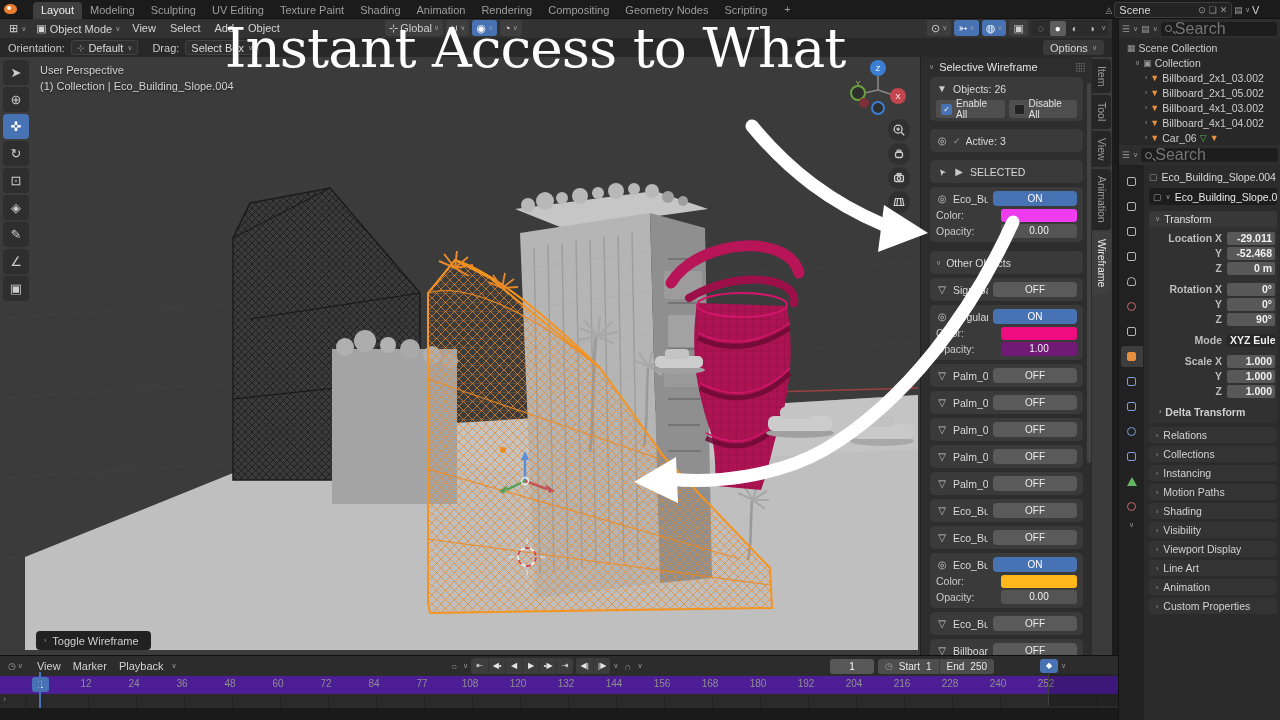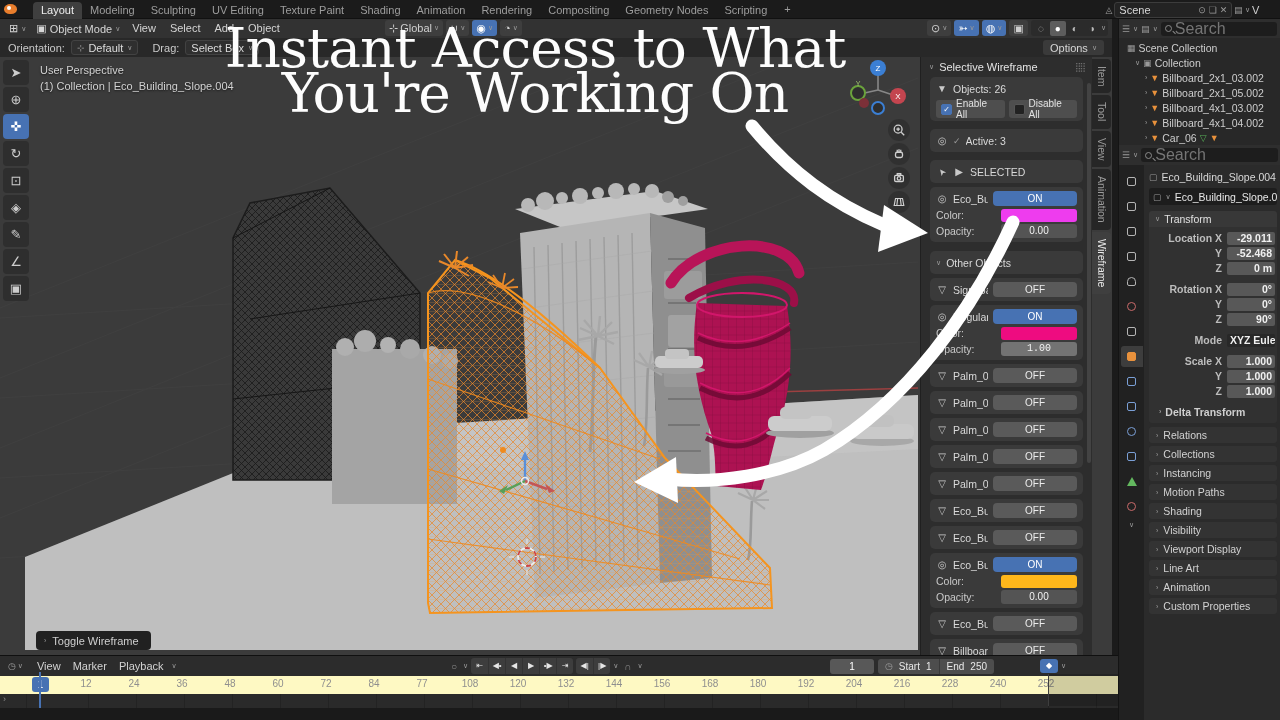--- a/index.html
+++ b/index.html
@@ -77,21 +77,21 @@
   .np-name { flex:1; overflow:hidden; white-space:nowrap; font-size:10.5px; }
   .state-btn { flex:none; width:84px; height:15px; border-radius:4px; background:#5a5a5a; color:#ececec;
     text-align:center; line-height:15px; font-size:10px; }
   .state-btn[data-state="ON"] { background:#4772b3; color:#fff; }
   .np-detail:not([data-show]) { display:none; }
   .dline { display:flex; align-items:center; height:16px; gap:19px; }
   .dlbl { width:46px; color:#c9c9c9; font-size:10.5px; flex:none; }
   .swatch { flex:1; height:13px; border-radius:3px; }
   .op-slider { flex:1; height:14px; border-radius:3px; background:#545454; color:#f2f2f2;
     text-align:center; line-height:14px; font-size:10px; }
-  .op-slider[data-on="on"] { background:#737373;font-family:Liberation Mono, monospace; }
+  .op-slider[data-on="on"] { background:#701a75; }
   .ed-btns { display:flex; gap:4px; margin-top:3px; height:18px; }
   .ed-btn { flex:1; background:#4e4e4e; border-radius:3px; display:flex; align-items:center; gap:4px;
     padding:0 5px; color:#e2e2e2; font-size:10px; }
   .cbx { width:11px; height:11px; border-radius:2px; background:#222; border:1px solid #555;
     color:#fff; font-size:8px; line-height:10px; text-align:center; flex:none; }
   .cbx.checked { background:#4772b3; border-color:#4772b3; }
   .np-scroll { position:absolute; right:1px; top:26px; width:4px; height:380px; background:#555; border-radius:2px; opacity:.55; }
   .sel-cursor-ic { display:inline-block; transform:rotate(-128deg); font-size:9px; }
 
   .np-tabs { position:absolute; left:1092px; top:57px; width:22px; z-index:18; display:flex; flex-direction:column; gap:2px; padding-top:2px; }
@@ -162,21 +162,21 @@
   .rec-btn { color:#8a8a8a; font-size:10px; padding:0 3px; }
   .frame-field { position:absolute; left:830px; width:44px; height:15px; background:#585858; border-radius:3px;
     color:#fff; text-align:center; line-height:15px; font-size:10px; }
   .range-group { position:absolute; left:878px; display:flex; border-radius:3px; overflow:hidden; }
   .range-seg { background:#4d4d4d; height:15px; line-height:15px; padding:0 7px; color:#e8e8e8; font-size:10px;
     display:flex; gap:6px; align-items:center; }
   .range-seg + .range-seg { border-left:1px solid #3a3a3a; }
   .keying { position:absolute; left:1040px; display:flex; align-items:center; gap:3px; }
   .key-badge { width:18px; height:14px; background:#4772b3; border-radius:3px; color:#fff; font-size:8px;
     text-align:center; line-height:14px; }
-  .tl-ruler { position:relative; height:18px; background:#fef9c3; }
+  .tl-ruler { position:relative; height:18px; background:#4c1d95; }
   .ruler-nums { position:absolute; left:62px; top:2px; display:flex; }
   .rnum { width:48px; text-align:center; color:#8f8f8f; font-size:10px; }
   .cf-tag { position:absolute; left:32px; top:1px; width:17px; height:15px; background:#4772b3; border-radius:3px;
     color:#fff; text-align:center; line-height:15px; font-size:10px; z-index:3; }
   .cf-line { position:absolute; left:39px; top:16px; width:2px; height:36px; background:#4772b3; z-index:3; }
   .tl-track { position:relative; height:14px; background:#2a2a2a;
     background-image:repeating-linear-gradient(90deg,#232323 0 1px,transparent 1px 48px); background-position:40px 0; }
   .tl-end-line { position:absolute; left:1048px; top:18px; width:1px; height:32px; background:#3e3e3e; }
   .tl-dim { position:absolute; left:1049px; top:18px; width:69px; height:32px; background:rgba(0,0,0,.18); }
   .tl-bottom { height:13px; background:#1a1a1a; }
@@ -541,21 +541,20 @@
       <svg width="14" height="14" viewBox="0 0 16 16" fill="none" stroke="#d0d0d0" stroke-width="1.3">
         <path d="M4,4 L12,4 L13.5,12 L2.5,12 Z"></path>
           <line x1="6.5" y1="4" x2="5.5" y2="12"></line>
           <line x1="9.5" y1="4" x2="10.5" y2="12"></line>
       </svg>
     </div>
   </div>
 
   <div class="headline">
     <div>Instant Access to What</div>
-    <div>You're Working On</div>
   </div>
 
   <button class="toggle-wf">
     <span class="chev">›</span>
     <span>Toggle Wireframe</span>
   </button>
 
   <div class="npanel">
     <div class="np-header">
       <span class="chev">∨</span>

